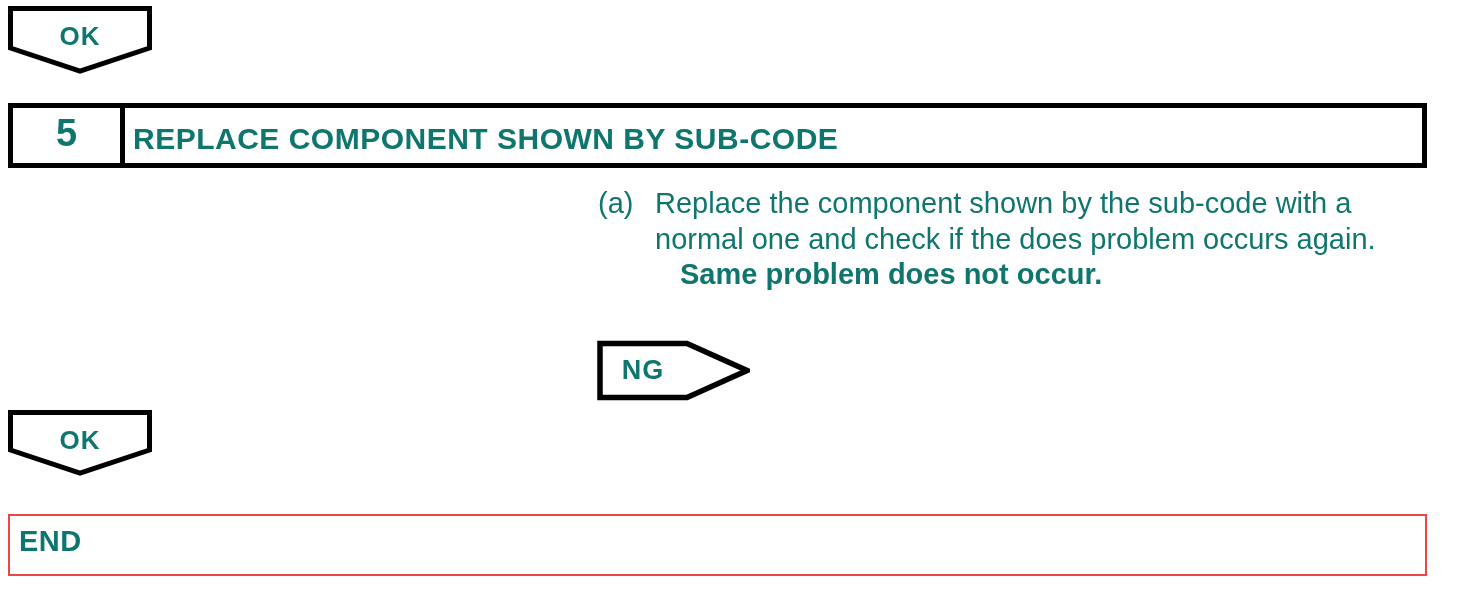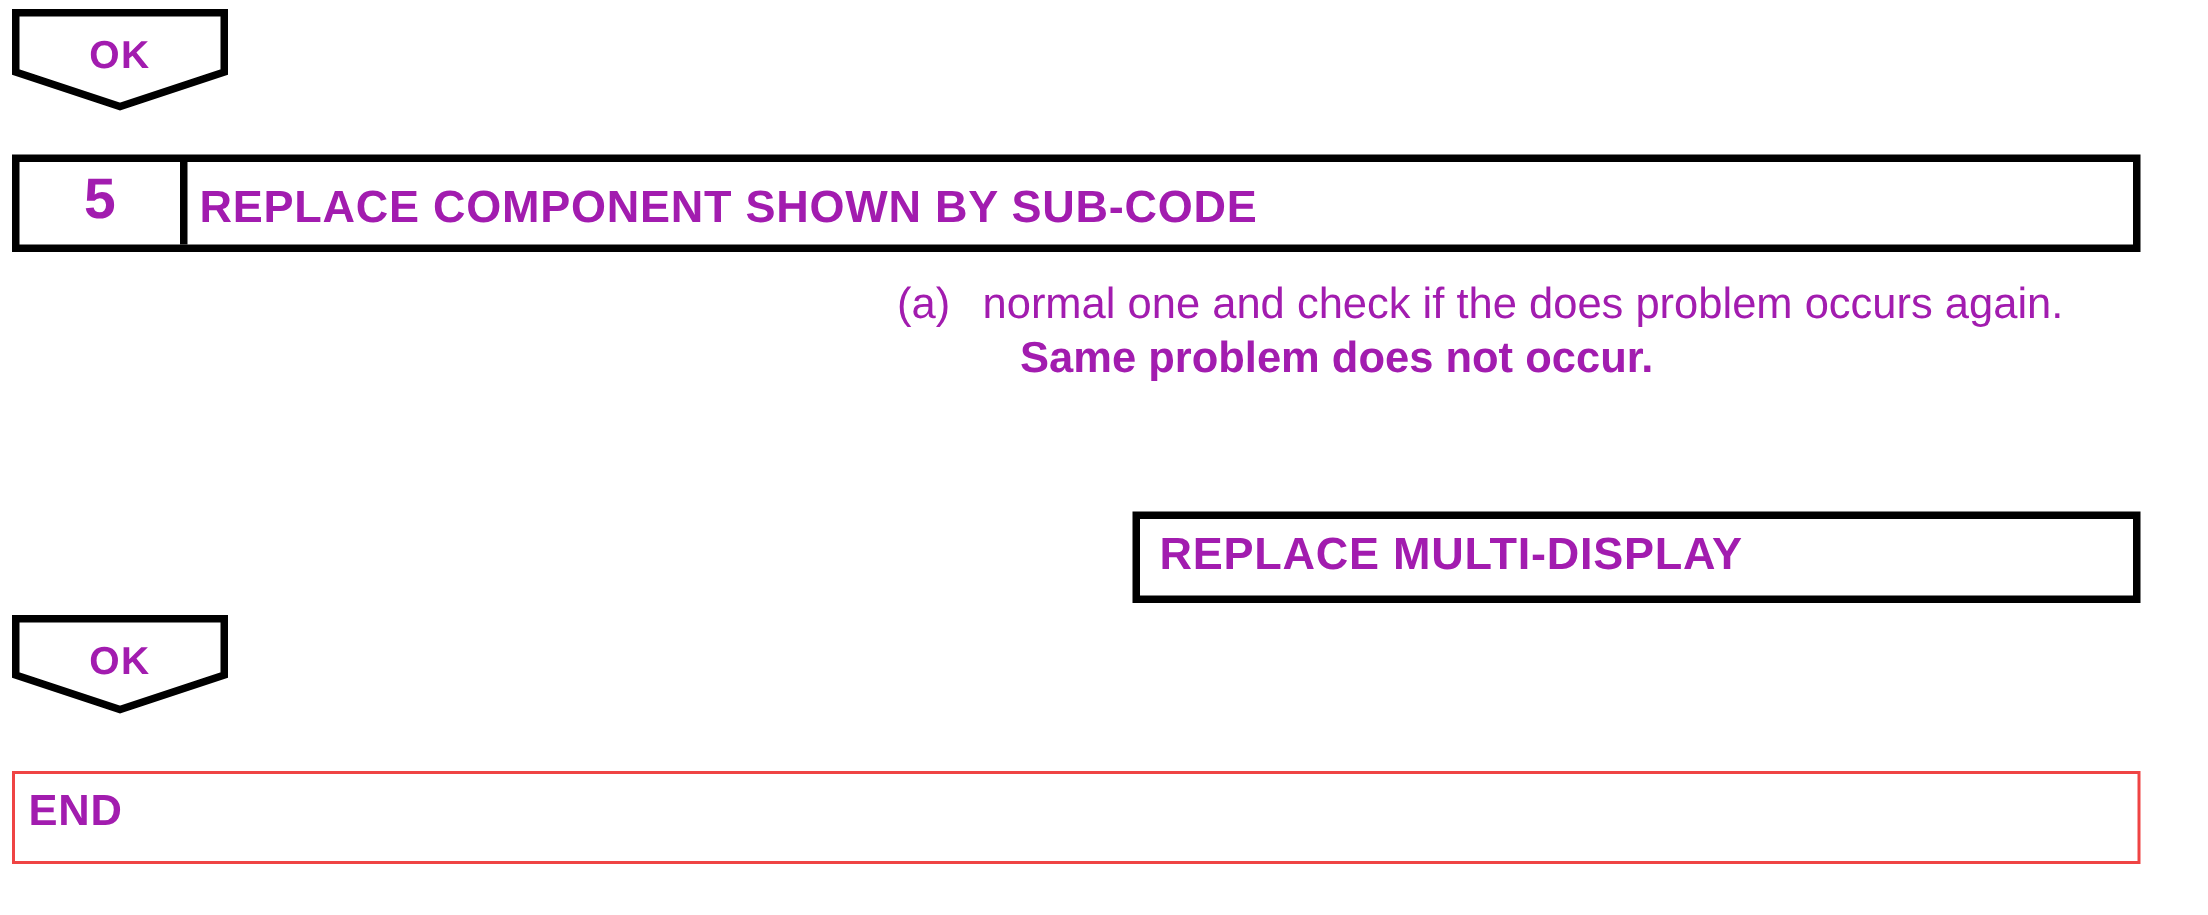--- a/index.html
+++ b/index.html
@@ -3,21 +3,21 @@
 <meta charset="utf-8">
 <style>
   * { margin: 0; padding: 0; box-sizing: border-box; }
   html, body { background: #ffffff; }
   .canvas {
     position: relative;
     width: 1472px;
     height: 610px;
     background: #ffffff;
     font-family: "Liberation Sans", sans-serif;
-    color: #a21caf;
+    color: #0f766e;
     overflow: hidden;
   }
   .abs { position: absolute; }
 
   
   .banner { position: absolute; }
   .banner svg { display: block; }
   .banner .banner-label {
     position: absolute;
     font-weight: bold;
@@ -112,27 +112,33 @@
   </div>
 
   <div class="step-box abs">
     <div class="step-number-cell">5</div>
     <div class="step-title-cell">REPLACE COMPONENT SHOWN BY SUB-CODE</div>
   </div>
 
   <div class="instruction abs">
     <span class="marker">(a)</span>
     <div class="lines">
+      <div class="line">Replace the component shown by the sub-code with a</div>
       <div class="line">normal one and check if the does problem occurs again.</div>
       <div class="ok-condition">Same problem does not occur.</div>
     </div>
   </div>
 
+  <div class="banner ng-banner abs" style="left:597px; top:340px; width:153px; height:61px;">
+    <svg width="153" height="61" viewBox="0 0 153 61">
+      <polygon points="3,3.5 90,3.5 150,30.5 90,57.5 3,57.5" fill="#ffffff" stroke="#000000" stroke-width="5.5" stroke-linejoin="miter"></polygon>
+    </svg>
+    <span class="banner-label">NG</span>
+  </div>
 
-  <div class="ng-action-box abs">REPLACE MULTI-DISPLAY</div>
 
   <div class="banner ok-banner abs" style="left:8px; top:410px; width:144px; height:67px;">
     <svg width="144" height="67" viewBox="0 0 144 67">
       <polygon points="2.5,2.5 141.5,2.5 141.5,40 72,63 2.5,40" fill="#ffffff" stroke="#000000" stroke-width="5" stroke-linejoin="miter"></polygon>
     </svg>
     <span class="banner-label">OK</span>
   </div>
 
   <div class="end-box abs">END</div>
 

